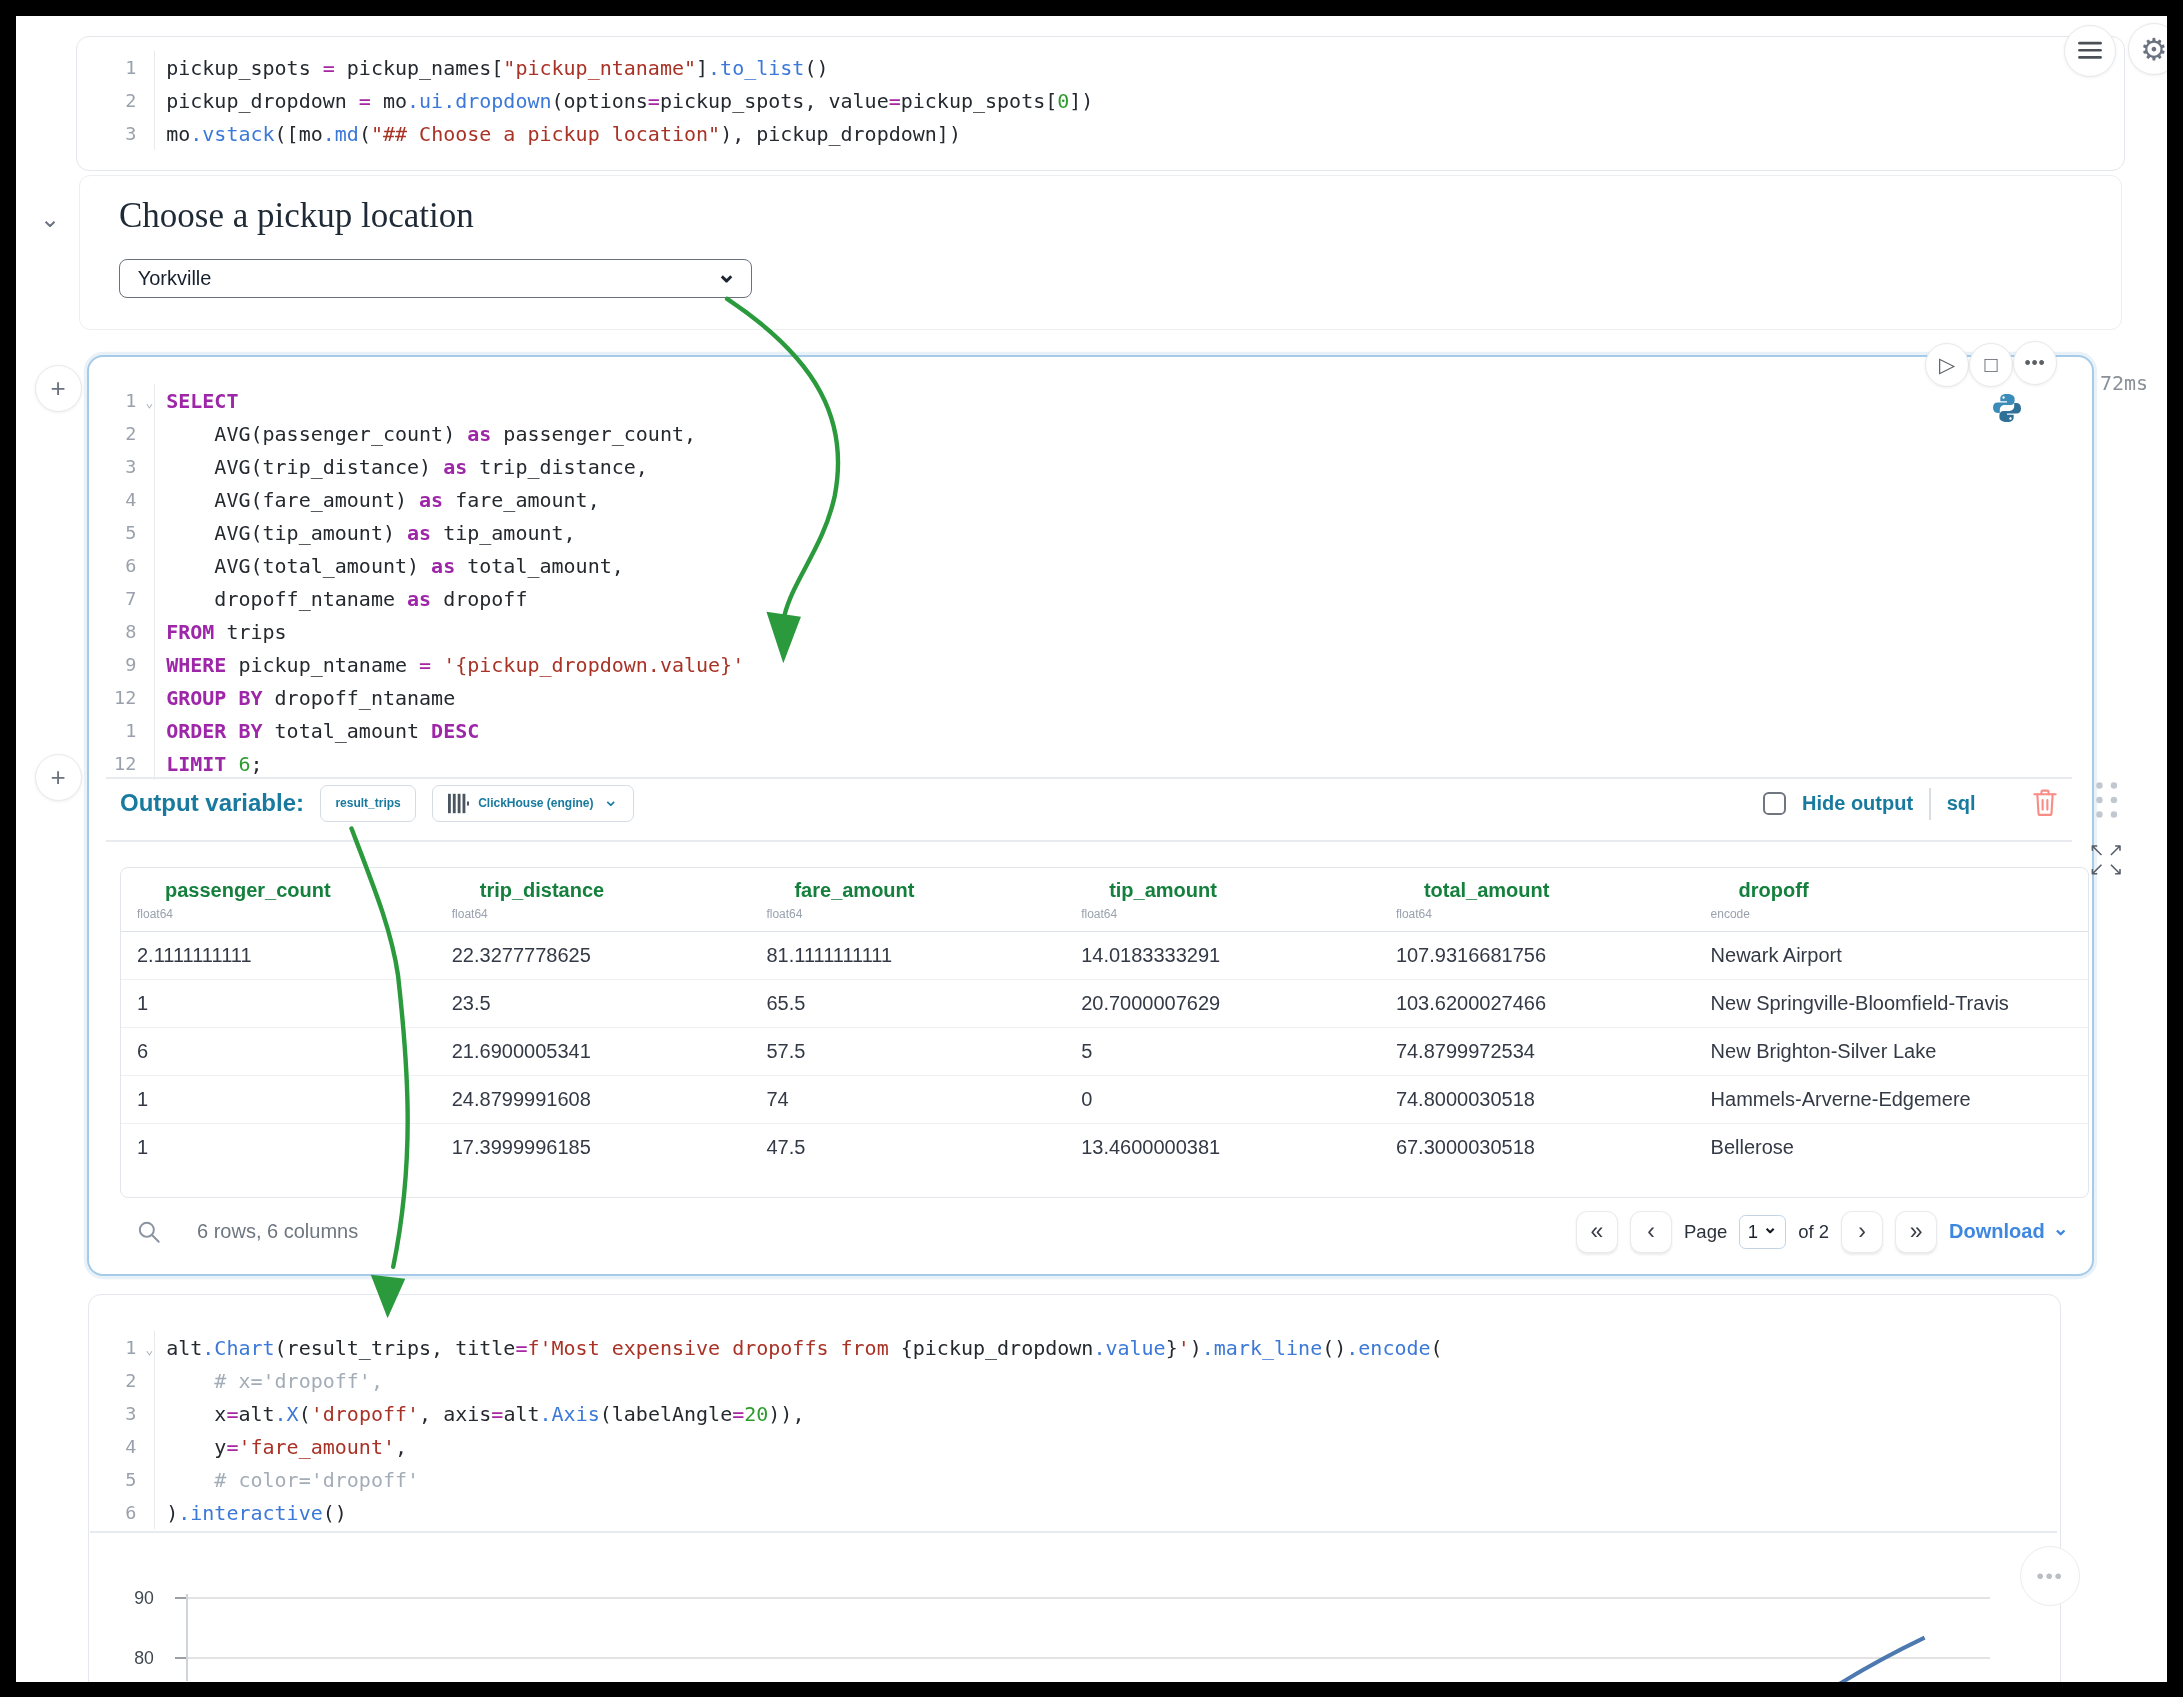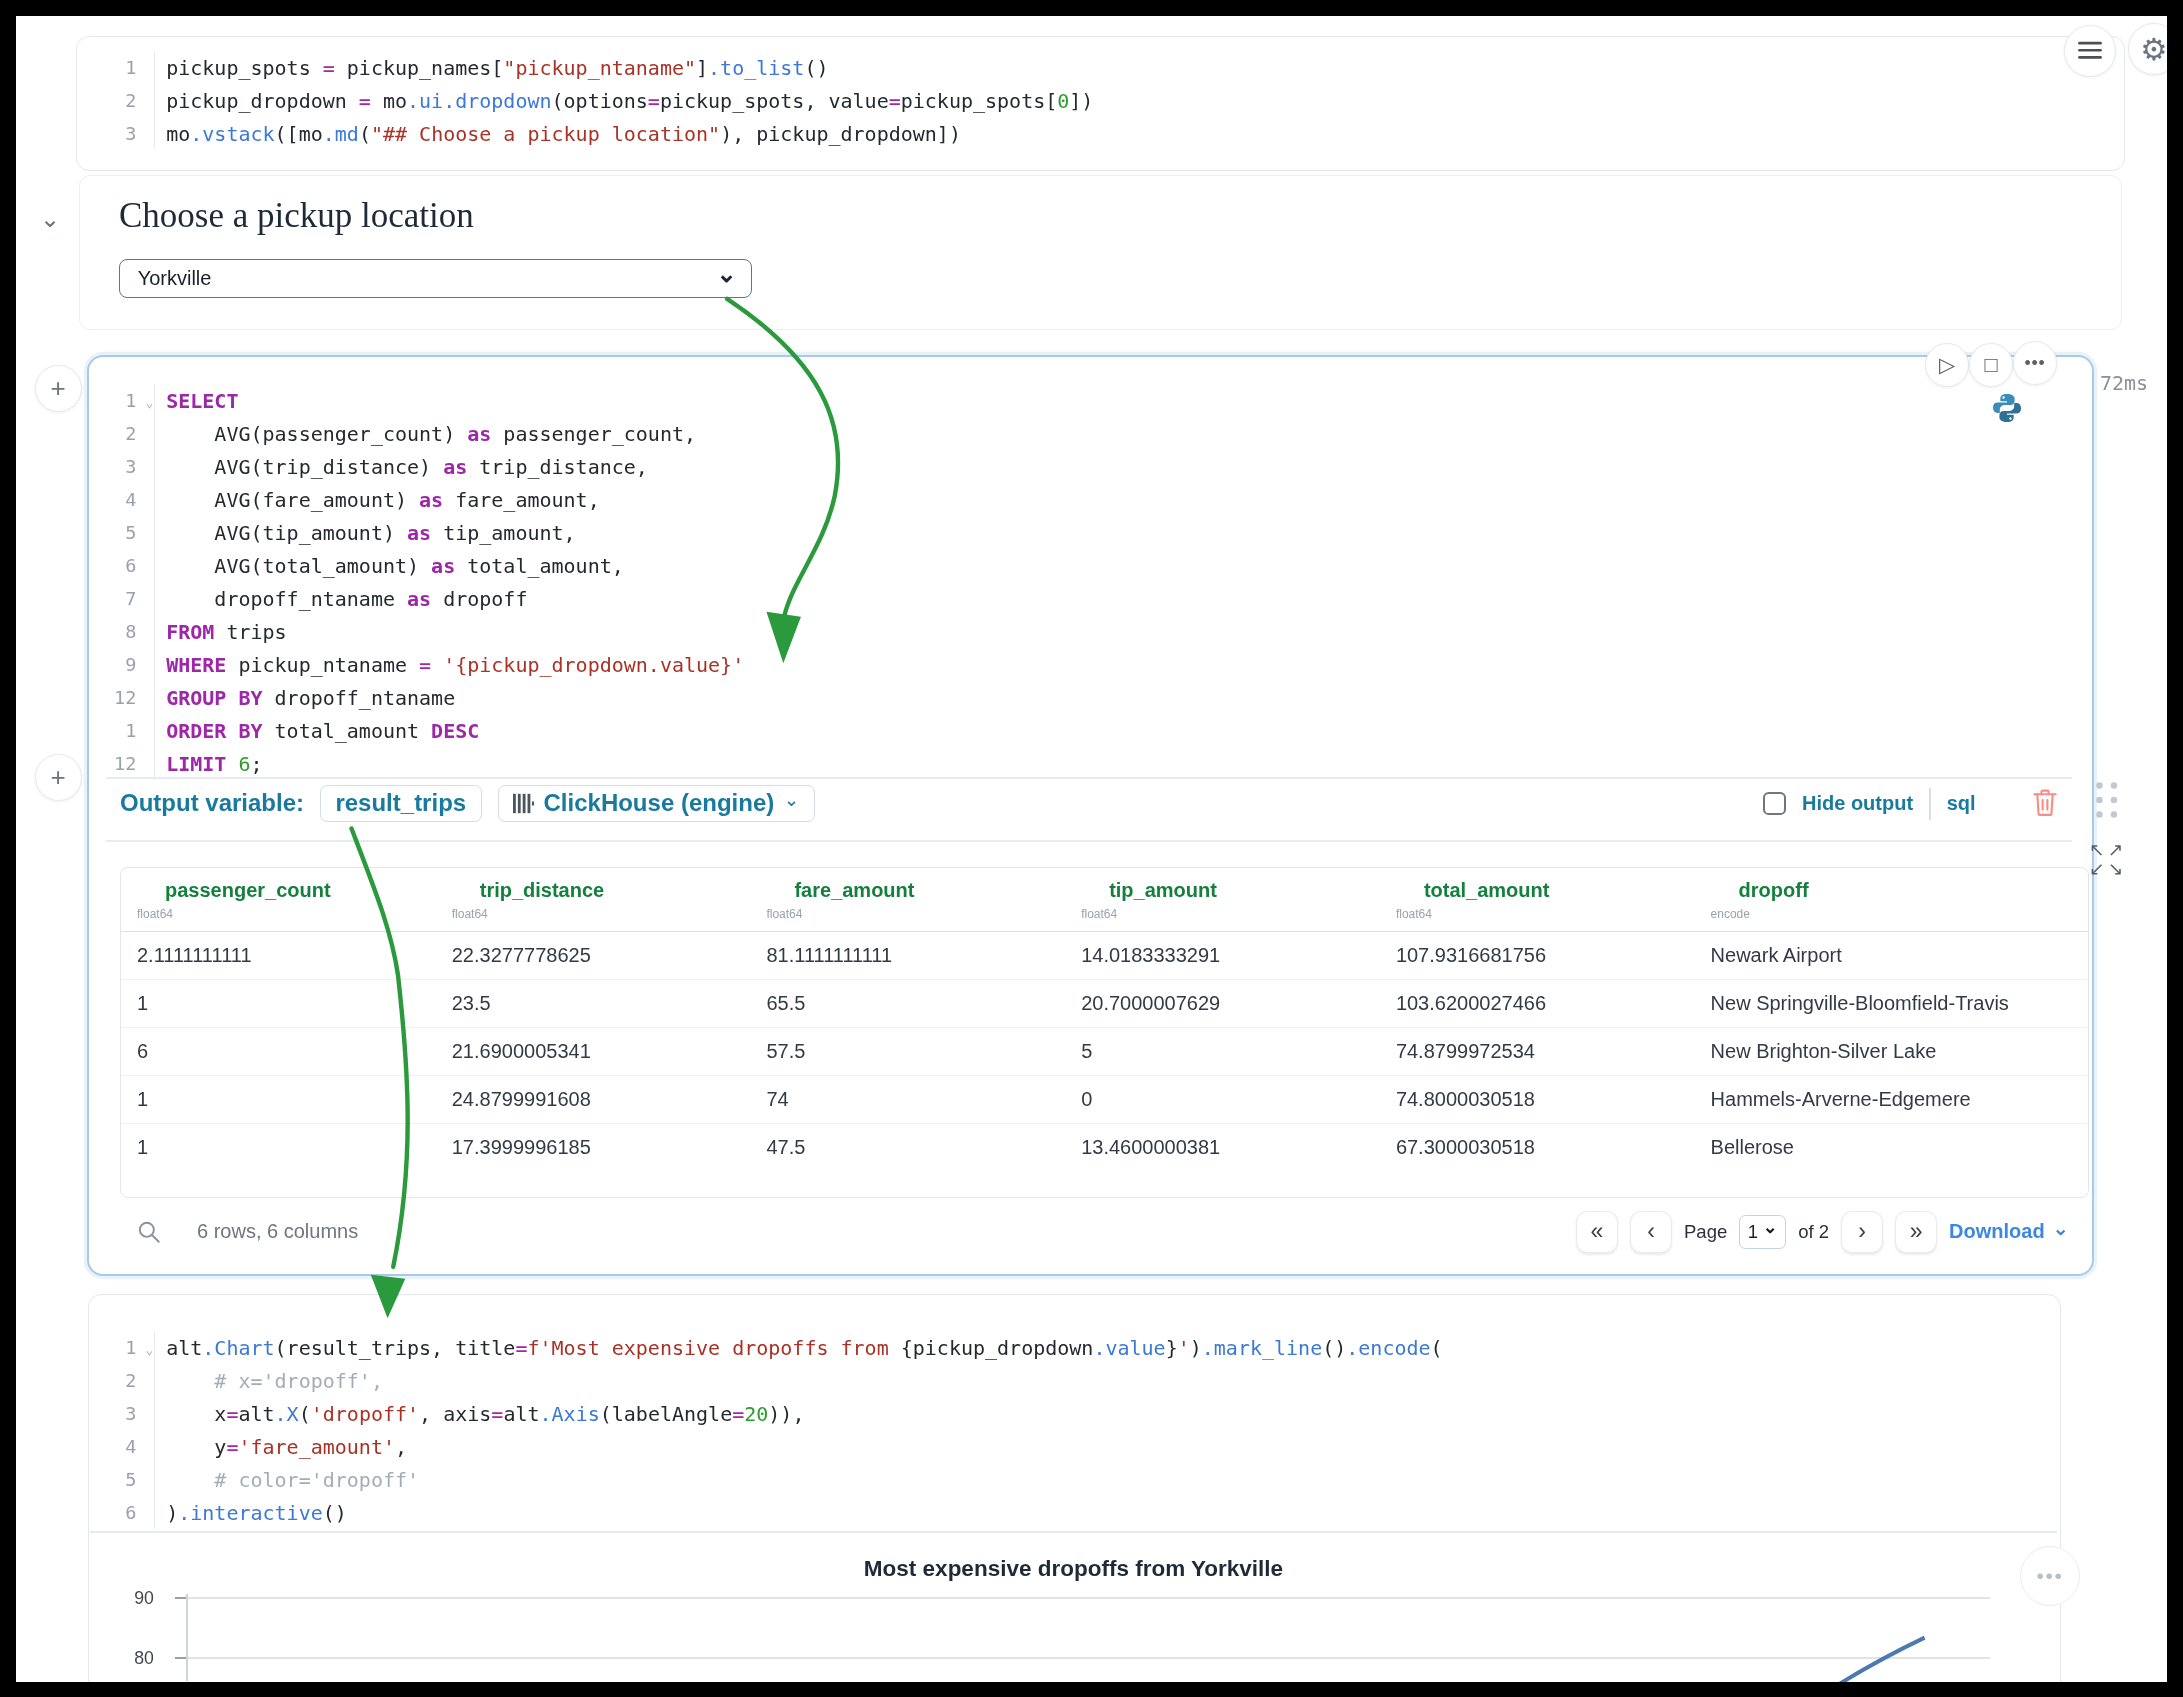--- a/index.html
+++ b/index.html
@@ -45,21 +45,21 @@
 
   
   #sqlcell{left:71px;top:339px;width:2003px;height:917px;}
   #sql-code{left:80px;top:368px;}
   #divider1{left:90px;top:761px;width:1966px;height:1.6px;background:#e7eaee;}
   #outvar-row{left:104px;top:767px;height:40px;display:flex;align-items:center;gap:16px;}
   .mblue{color:#187a9e;}
   #outvar-label{font-size:24px;font-weight:bold;}
   .chip{border:1.6px solid #d3dce4;border-radius:7.2px;height:37px;display:flex;align-items:center;
         padding:0 14.4px;box-sizing:border-box;gap:9.6px;background:#fff;}
-  .chip .txt{font-size:24px;font-weight:bold;}
+  .chip .txt{font-size:12px;font-weight:bold;}
   #hide-row{left:1747px;top:769px;height:37px;display:flex;align-items:center;gap:16px;}
   #hide-checkbox{width:23px;height:23px;border:2.4px solid #70767f;border-radius:5.6px;background:#fff;box-sizing:border-box;}
   #hide-label,#sql-label{font-size:20px;font-weight:bold;}
   .vdiv{width:1.6px;height:32px;background:#d9dee4;}
   #trash-btn{margin-left:40px;}
   #divider2{left:90px;top:824px;width:1966px;height:1.6px;background:#e7eaee;}
 
   
   #tablebox{left:104px;top:851px;width:1967px;height:329px;border:1.6px solid #e2e6ea;border-radius:8px;
             position:absolute;overflow:hidden;background:#fff;}
@@ -345,21 +345,20 @@
   <div class="codeblock" id="chart-code">
         <div class="code-line"><span class="ln">1<span class="fold">⌄</span></span><span class="cl"><span class="tk-t">alt</span><span class="tk-f">.Chart</span><span class="tk-t">(result_trips, title</span><span class="tk-o">=</span><span class="tk-s">f'Most expensive dropoffs from </span><span class="tk-t">{pickup_dropdown</span><span class="tk-f">.value</span><span class="tk-t">}</span><span class="tk-s">'</span><span class="tk-t">)</span><span class="tk-f">.mark_line</span><span class="tk-t">()</span><span class="tk-f">.encode</span><span class="tk-t">(</span></span></div>
         <div class="code-line"><span class="ln">2</span><span class="cl"><span class="tk-c">    # x='dropoff',</span></span></div>
         <div class="code-line"><span class="ln">3</span><span class="cl"><span class="tk-t">    x</span><span class="tk-o">=</span><span class="tk-t">alt</span><span class="tk-f">.X</span><span class="tk-t">(</span><span class="tk-s">'dropoff'</span><span class="tk-t">, axis</span><span class="tk-o">=</span><span class="tk-t">alt</span><span class="tk-f">.Axis</span><span class="tk-t">(labelAngle</span><span class="tk-o">=</span><span class="tk-n">20</span><span class="tk-t">)),</span></span></div>
         <div class="code-line"><span class="ln">4</span><span class="cl"><span class="tk-t">    y</span><span class="tk-o">=</span><span class="tk-s">'fare_amount'</span><span class="tk-t">,</span></span></div>
         <div class="code-line"><span class="ln">5</span><span class="cl"><span class="tk-c">    # color='dropoff'</span></span></div>
         <div class="code-line"><span class="ln">6</span><span class="cl"><span class="tk-t">)</span><span class="tk-f">.interactive</span><span class="tk-t">()</span></span></div>
       </div>
   <div class="abs" id="divider3"></div>
 
-  <div class="abs" id="chart-title">Most expensive dropoffs from Yorkville</div>
   <div class="roundbtn" id="chart-dots">
     <span>•••</span>
   </div>
 
   <div class="ytick" style="left:104px;top:1572px;">90</div>
   <div class="ytick" style="left:104px;top:1632px;">80</div>
   <div class="tickmark" style="left:159px;top:1581px;"></div>
   <div class="tickmark" style="left:159px;top:1641px;"></div>
   <div class="gridline" style="left:170px;top:1581px;width:1804px;"></div>
   <div class="gridline" style="left:170px;top:1641px;width:1804px;"></div>

